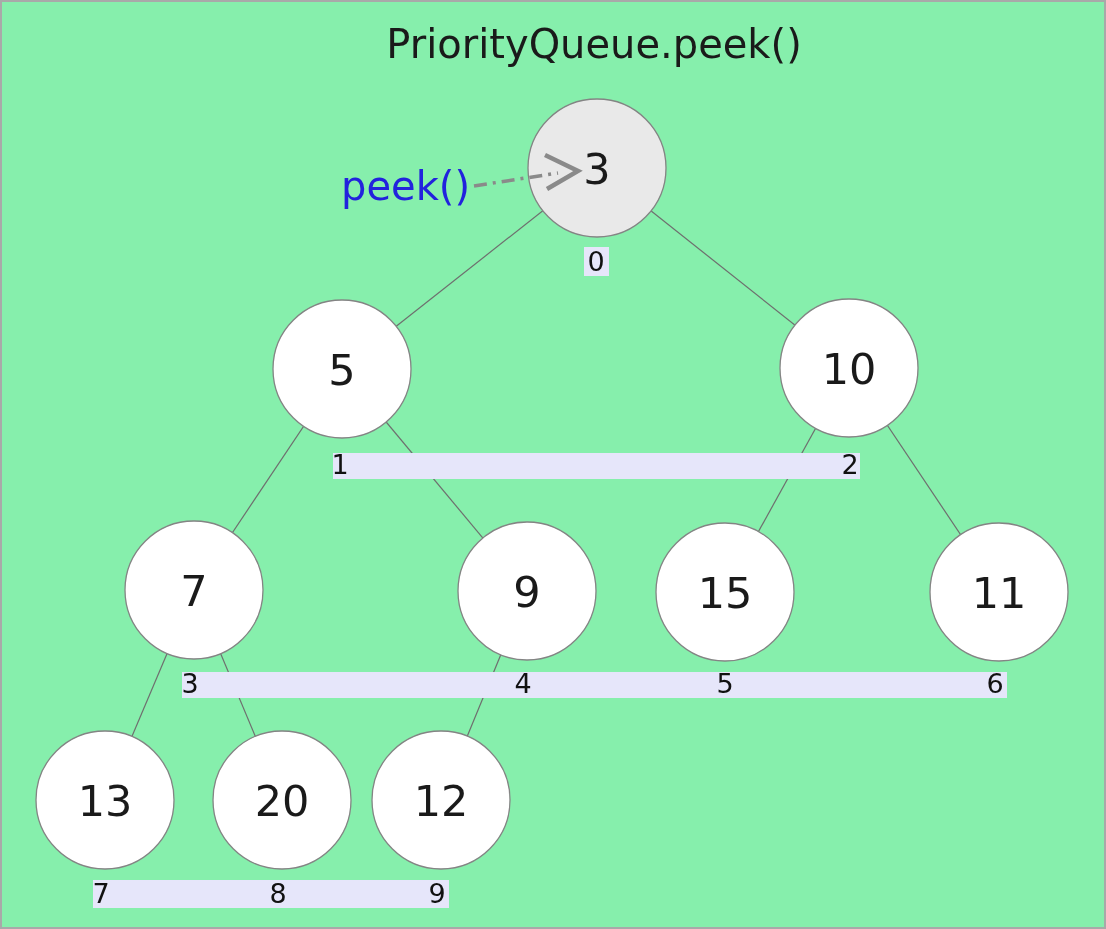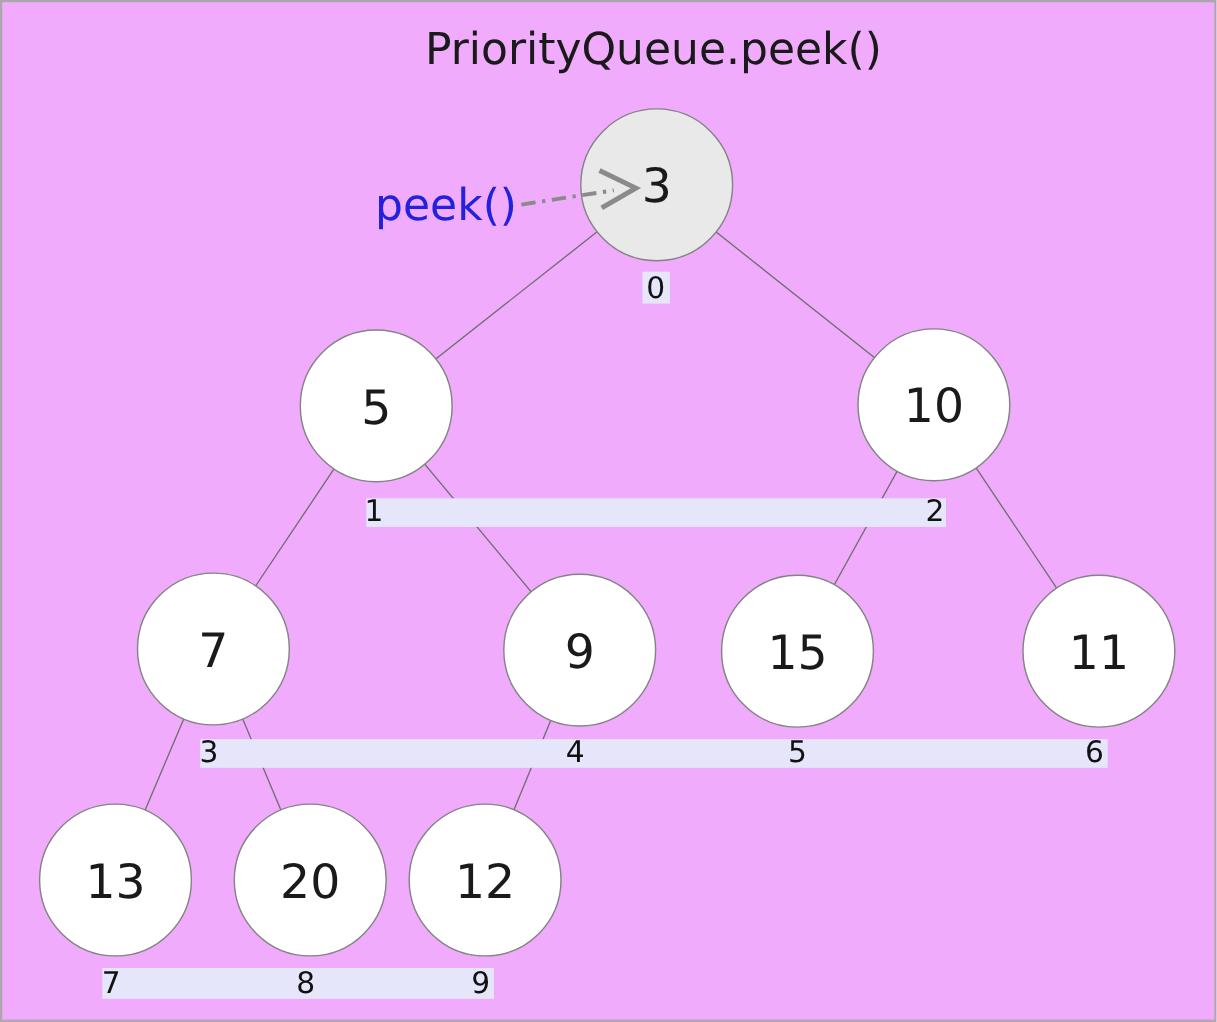--- a/index.html
+++ b/index.html
@@ -7,21 +7,21 @@
     padding: 0;
     background: #ffffff;
     font-family: "DejaVu Sans", "Liberation Sans", sans-serif;
   }
   #figure {
     position: relative;
     width: 1106px;
     height: 929px;
     box-sizing: border-box;
     border: 2px solid #a9a9a9;
-    background: #f0abfc;
+    background: #86efac;
     overflow: hidden;
   }
   svg { display: block; }
 
   .title-text {
     font-size: 40px;
     fill: #1a1a1a;
   }
   .edge {
     stroke: #6e6e6e;

